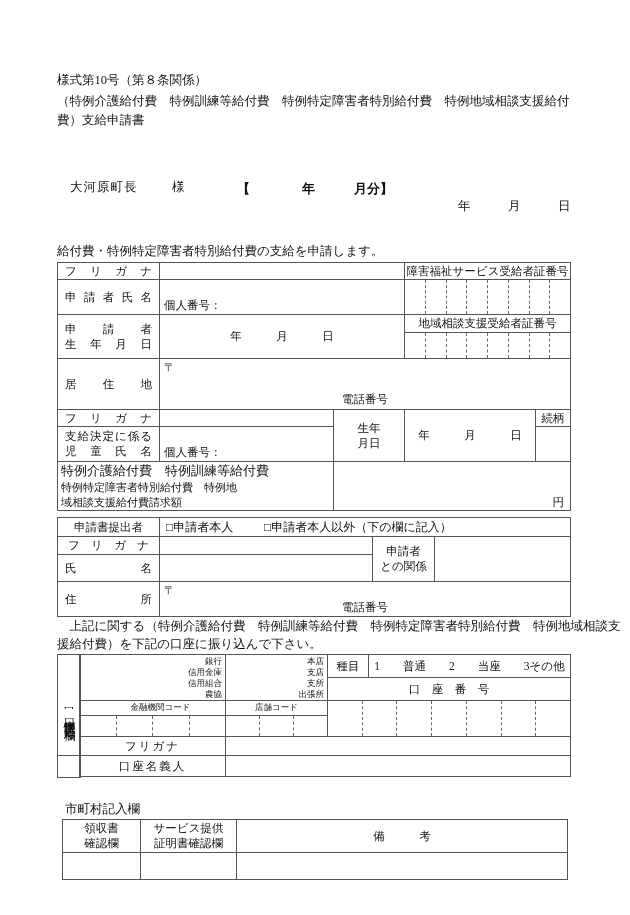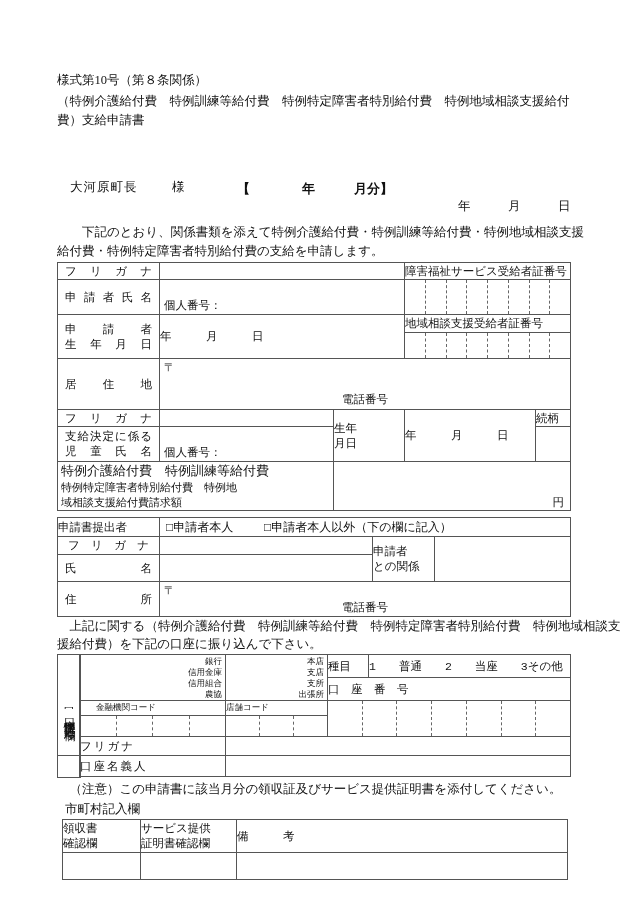--- a/index.html
+++ b/index.html
@@ -43,23 +43,22 @@
     padding: 0;
     vertical-align: middle;
     position: relative;
   }
   td.nt    { border-top: none; }
   td.nr    { border-right: none; }
   td.dash-b { border-bottom: 1px dashed #777; }
 
   .lbl {
     display: block;
-    text-align: left;
+    text-align: center;
     font-size: 11.5px;
-    font-family: Liberation Mono, monospace;
   }
   .lbl-just {
     display: block;
     text-align: justify;
     text-align-last: justify;
     padding: 0 7px;
     font-size: 11.5px;
   }
   .lbl-just2 {
     display: block;
@@ -105,21 +104,20 @@
   <div class="t" style="left:57px; top:84px; font-size:12.5px;">（特例介護給付費　特例訓練等給付費　特例特定障害者特別給付費　特例地域相談支援給付</div>
   <div class="t" style="left:57px; top:103px; font-size:12.5px;">費）支給申請書</div>
 
   <div class="t center" style="left:0; top:136px; width:630px; font-size:13px; font-weight:bold;margin-top:36px;">【　　　　年　　　月分】</div>
 
   <div class="t" style="left:70px; top:170px; font-size:12.5px; letter-spacing:1px;">大河原町長</div>
   <div class="t" style="left:172px; top:170px; font-size:12.5px;">様</div>
 
   <div class="t" style="left:458px; top:189px; font-size:12.5px;">年　　　月　　　日</div>
 
-  <div class="t" style="left:57px; top:215px; font-size:12.5px;">　　下記のとおり、関係書類を添えて特例介護給付費・特例訓練等給付費・特例地域相談支援</div>
   <div class="t" style="left:57px; top:234px; font-size:12.5px;">給付費・特例特定障害者特別給付費の支給を申請します。</div>
 
   <table class="form" style="left:57px; top:254px; width:513px;">
     <colgroup>
       <col style="width:102px">
       <col style="width:174px">
       <col style="width:71px">
       <col style="width:131px">
       <col style="width:35px">
     </colgroup>
@@ -378,21 +376,20 @@
       </td>
       <td colspan="3" style="height:20px; border-top:none;"></td>
     </tr>
   </tbody>
     </table>
 
   <div style="position:absolute; left:57px; top:646px; width:22px; height:122px; border-left:1px solid #555; border-right:1px solid #555; border-top:1px solid #555; border-bottom:1px solid #555; background:transparent; display:flex; align-items:center; justify-content:center;">
     <span class="vert" style="background:#fff;">口座振込依頼欄</span>
   </div>
 
-  <div class="t" style="left:57px; top:772px; font-size:12.5px;">　（注意）この申請書に該当月分の領収証及びサービス提供証明書を添付してください。</div>
 
   <div class="t" style="left:65px; top:792px; font-size:12.5px;">市町村記入欄</div>
 
   <table class="form" style="left:62px; top:811px; width:505px;">
     <colgroup>
       <col style="width:78px">
       <col style="width:96px">
       <col style="width:331px">
     </colgroup>
     <tbody>

